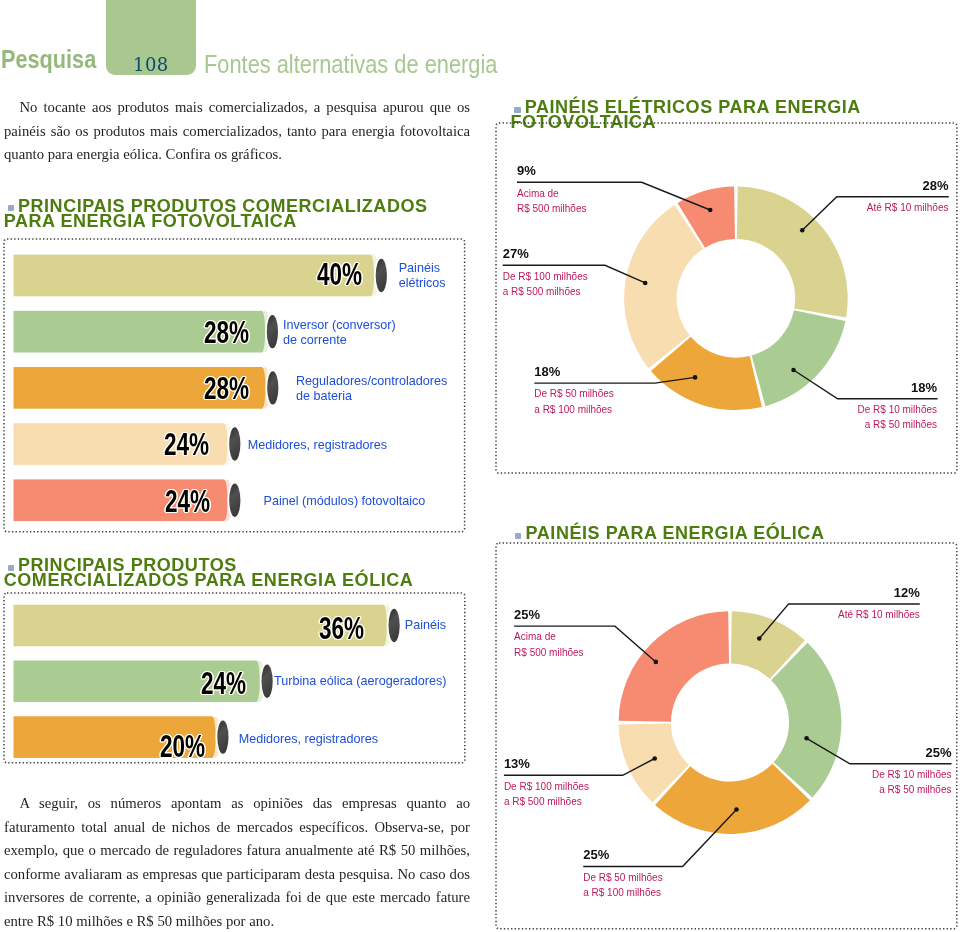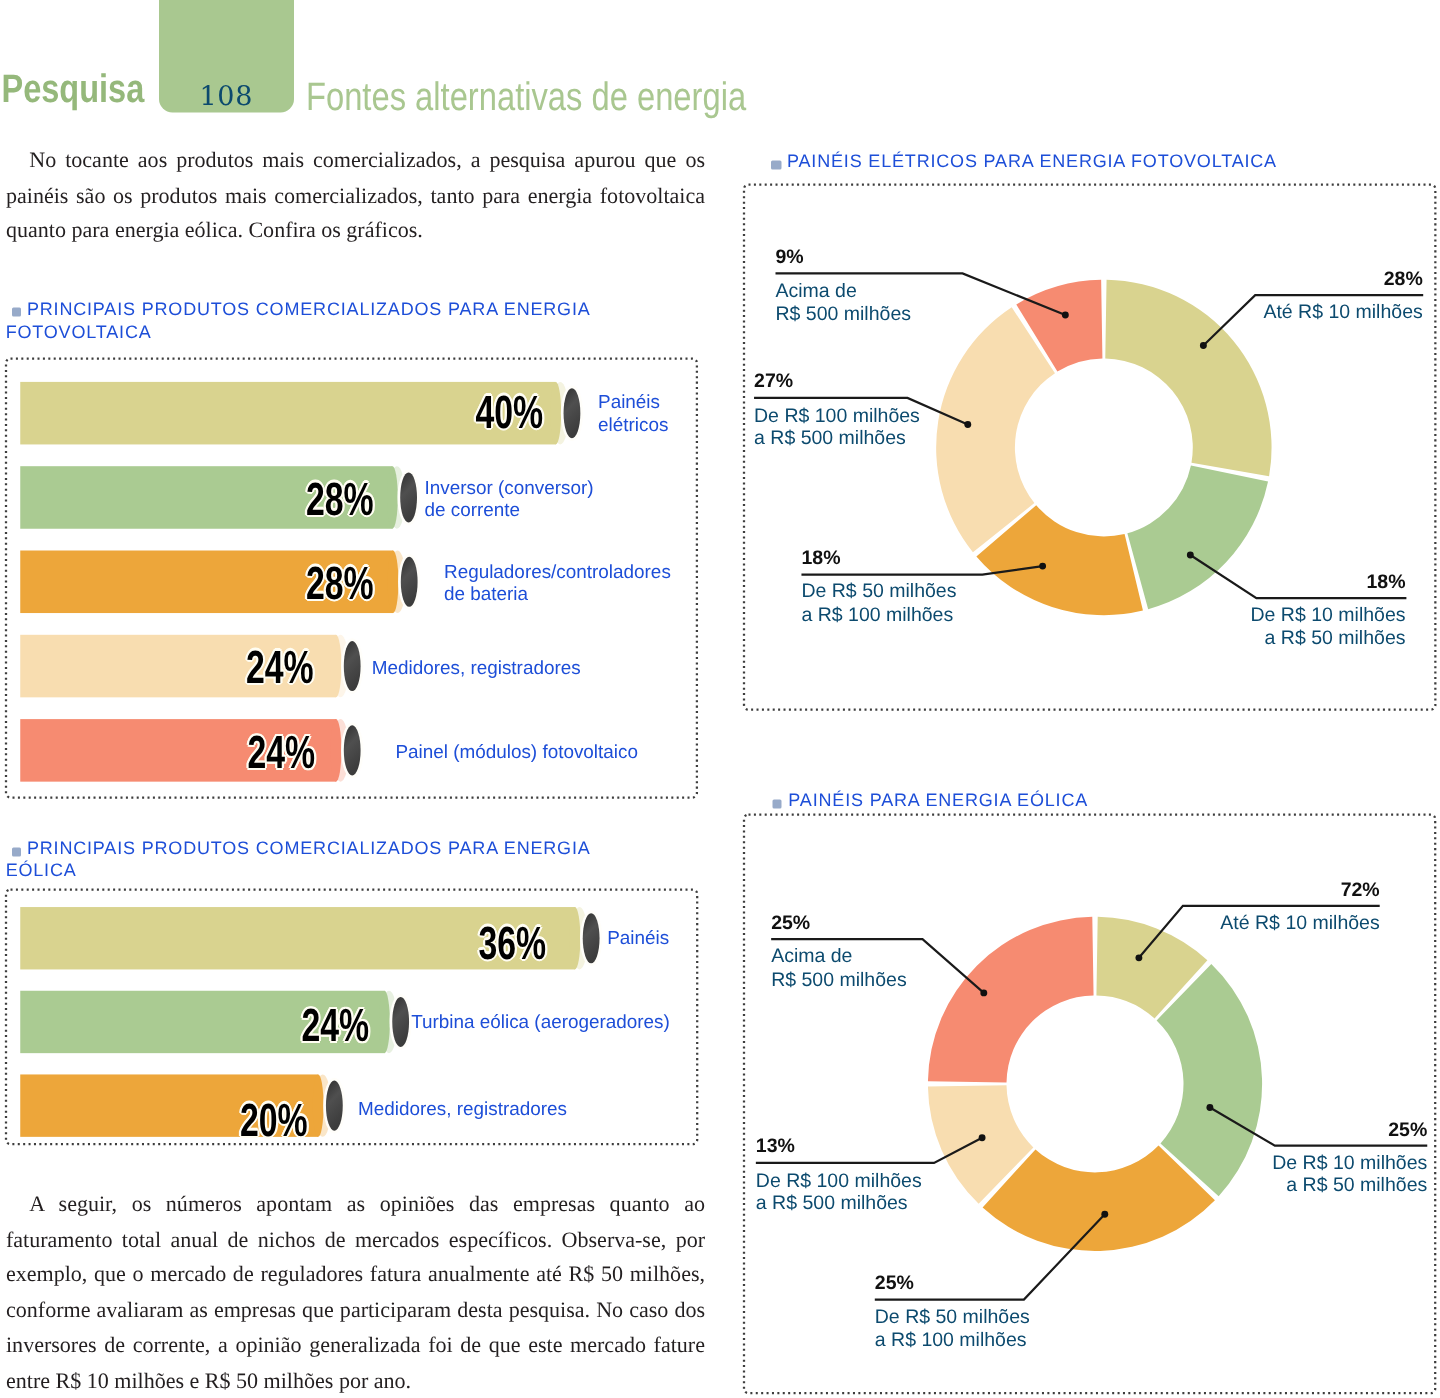--- a/index.html
+++ b/index.html
@@ -17,33 +17,33 @@
              transform:scaleX(0.818);transform-origin:left top;white-space:nowrap;}
   .hdr-title{position:absolute;left:204.3px;top:51.3px;font-size:26.5px;line-height:26.5px;color:#a9c790;font-weight:400;
              transform:scaleX(0.823);transform-origin:left top;white-space:nowrap;}
 
   
   .bodytext{position:absolute;font-family:"Liberation Serif",serif;font-size:14.7px;color:#231f20;
             text-align:justify;line-height:23.6px;}
   .bodytext.first{text-indent:15.5px;}
 
   
-  .sect-title{position:absolute;font-size:12px;font-weight:normal;color:#1d4ed8;letter-spacing:0.55px;line-height:15px;text-indent:14.2px;}
+  .sect-title{position:absolute;font-size:18px;font-weight:bold;color:#4d7c0f;letter-spacing:0.55px;line-height:15px;text-indent:14.2px;}
   .sect-bullet{position:absolute;width:6.4px;height:6px;background:#97aac9;border-radius:1px;}
 
   
   .frame{position:absolute;}
   .frame rect{fill:none;stroke:#3d3d3d;stroke-width:1.5;stroke-dasharray:1.35 2.25;stroke-linecap:butt;}
   .bar-pct{position:absolute;text-align:right;height:31px;line-height:31px;}
   .bar-pct span{display:inline-block;font-weight:bold;color:#000;font-size:31px;line-height:31px;
            transform:scaleX(0.727);transform-origin:right center;white-space:nowrap;
            text-shadow:1.4px 0 #fffdf2,-1.4px 0 #fffdf2,0 1.4px #fffdf2,0 -1.4px #fffdf2,1.1px 1.1px #fffdf2,-1.1px 1.1px #fffdf2,1.1px -1.1px #fffdf2,-1.1px -1.1px #fffdf2,2px 0 #fffdf2,-2px 0 #fffdf2;}
   .bar-lbl{position:absolute;font-size:12.6px;color:#1d4ed8;line-height:14.9px;white-space:nowrap;}
   .cal-pct{position:absolute;font-size:13px;font-weight:bold;color:#111;white-space:nowrap;}
-  .cal-lbl{position:absolute;font-size:13px;color:#0c4a6e;line-height:15.2px;white-space:nowrap;}
+  .cal-lbl{position:absolute;font-size:10px;color:#be185d;line-height:15.2px;white-space:nowrap;}
   svg{display:block;overflow:visible;}
 </style>
 </head>
 <body>
 
 <div class="page">
 
 <div>
   <div class="hdr-badge"></div>
   <div class="hdr-badge-num">108</div>
@@ -273,21 +273,21 @@
         </g>
         <g>
           <path d="M 654.7243872852216 758.5046254738119 L 622.7 775.3 L 503.9 775.3" fill="none" stroke="#1a1a1a" stroke-width="1.45"></path>
           <circle cx="654.7243872852216" cy="758.5046254738119" r="2.3" fill="#111"></circle>
         </g>
         <g>
           <path d="M 655.8661079082007 661.9221124022807 L 615 626.1 L 514.1 626.1" fill="none" stroke="#1a1a1a" stroke-width="1.45"></path>
           <circle cx="655.8661079082007" cy="661.9221124022807" r="2.3" fill="#111"></circle>
         </g>
       </svg>
-      <div class="cal-pct" style="left: 759.8px; top: 584.7px; width: 160px; text-align: right;">72%</div>
+      <div class="cal-pct" style="left: 759.8px; top: 584.7px; width: 160px; text-align: right;">12%</div>
       <div class="cal-lbl" style="left: 699.8px; top: 607.2px; width: 220px; text-align: right;">
         <div>Até R$ 10 milhões</div>
       </div>
       <div class="cal-pct" style="left: 791.5px; top: 744.6px; width: 160px; text-align: right;">25%</div>
       <div class="cal-lbl" style="left: 731.5px; top: 767.1px; width: 220px; text-align: right;">
         <div>De R$ 10 milhões</div>
         <div>a R$ 50 milhões</div>
       </div>
       <div class="cal-pct" style="left: 583.2px; top: 847.2px; width: 160px; text-align: left;">25%</div>
       <div class="cal-lbl" style="left: 583.2px; top: 869.7px; width: 220px; text-align: left;">

